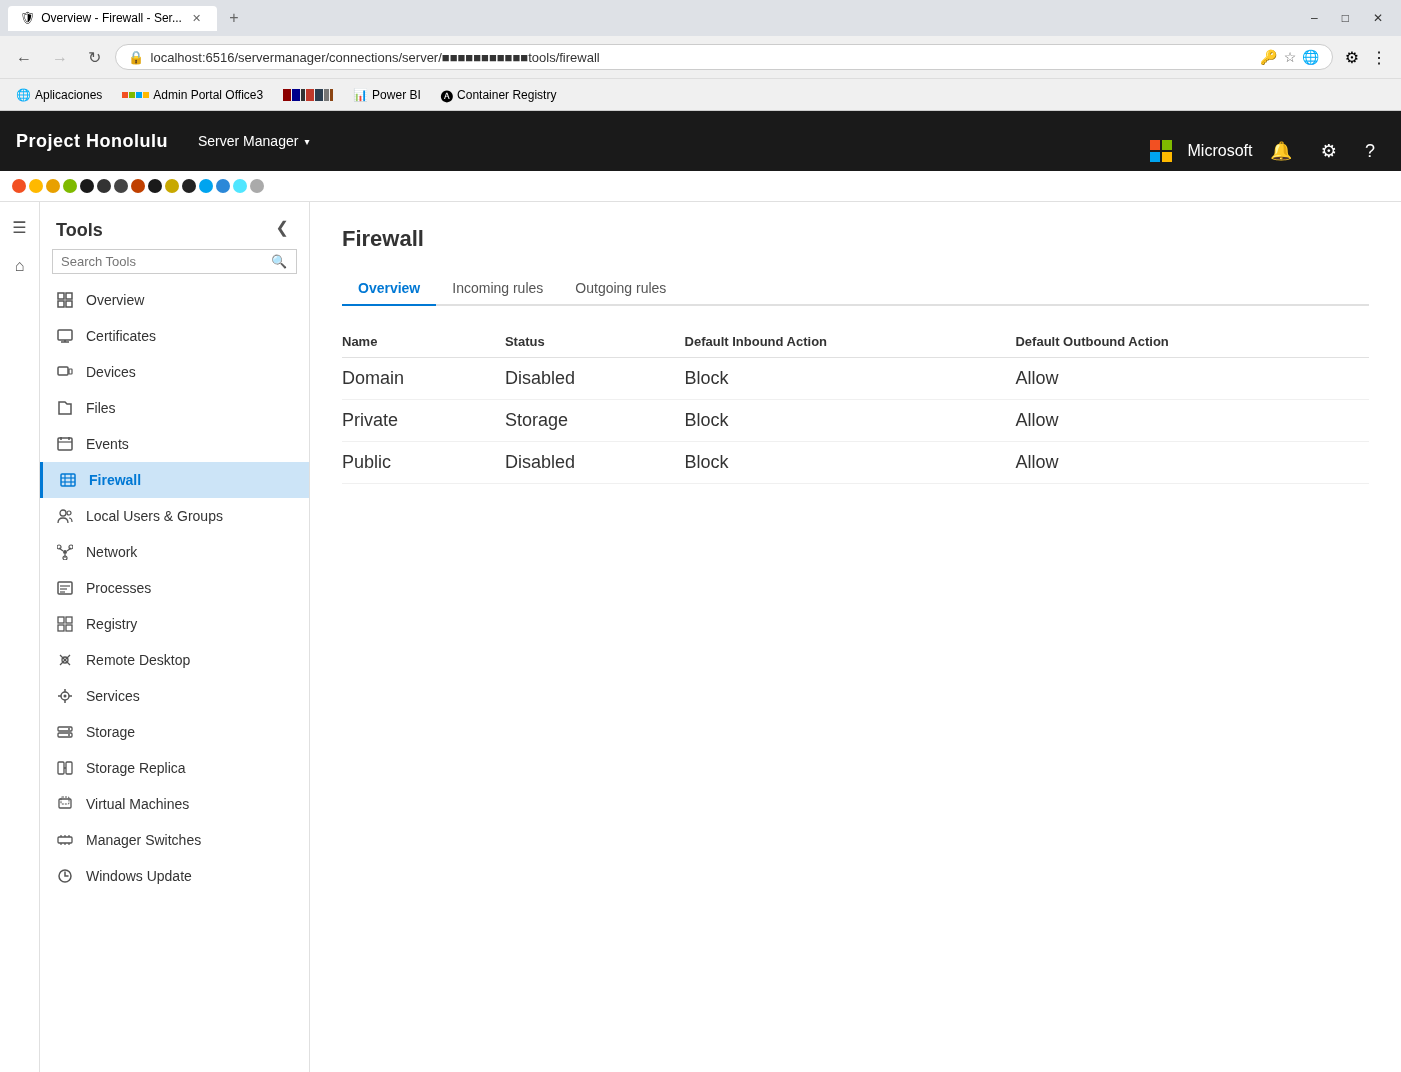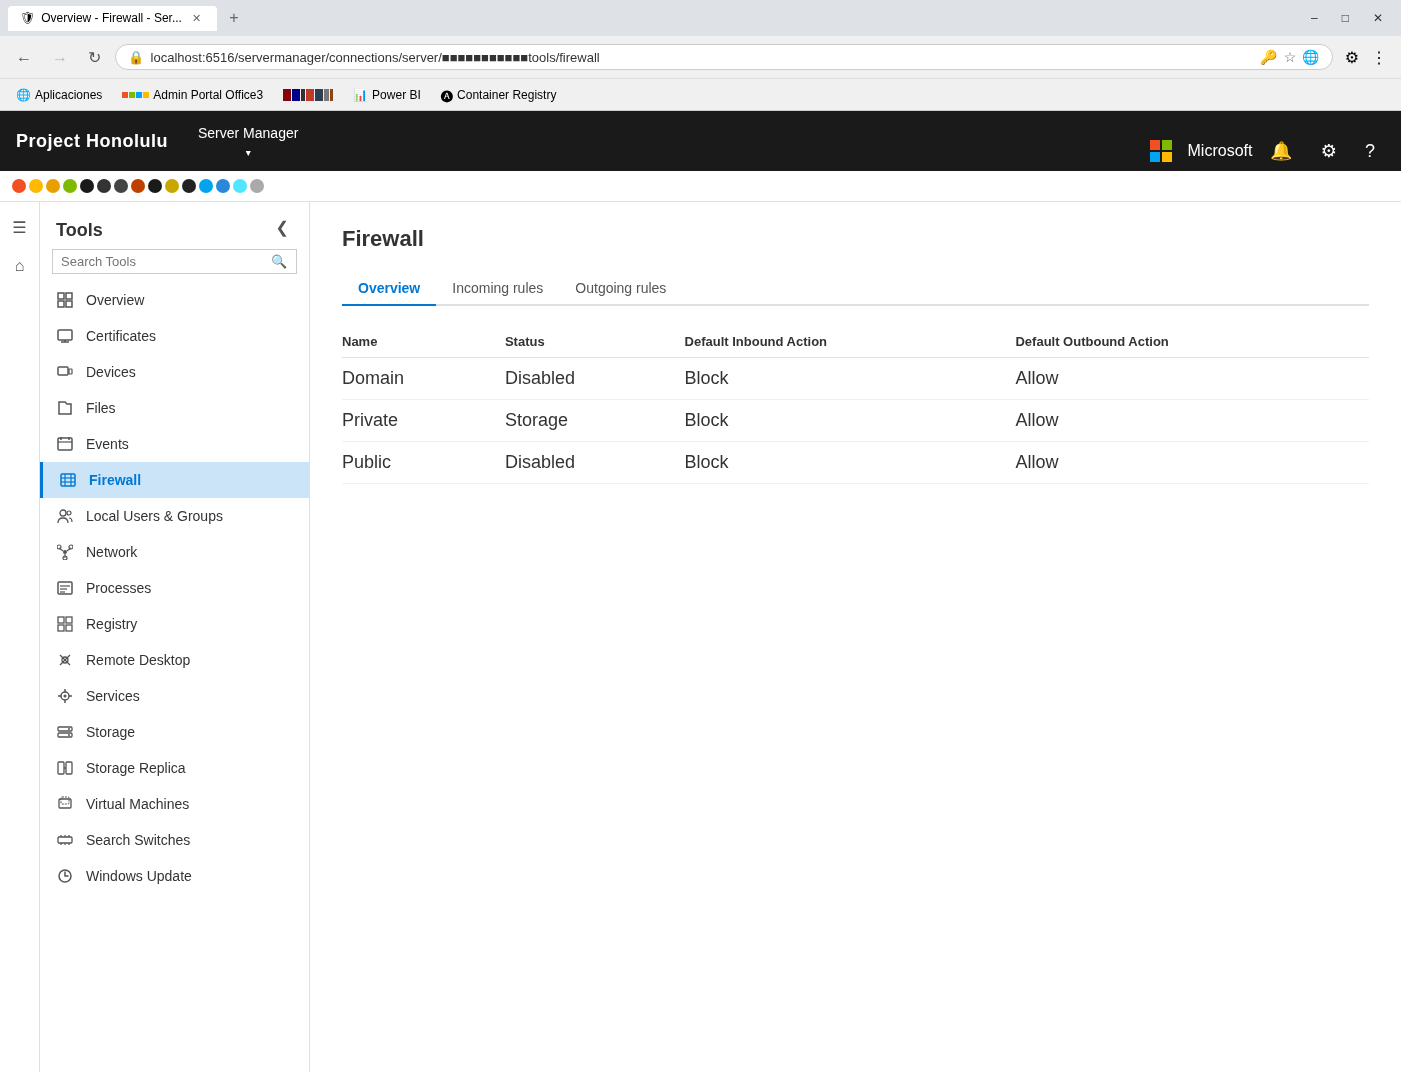--- a/index.html
+++ b/index.html
@@ -27,21 +27,21 @@
 
     .bookmarks-bar { display: flex; align-items: center; padding: 4px 10px; gap: 8px; font-size: 12px; background: #f0f0f0; border-top: 1px solid #ddd; height: 32px; overflow: hidden; }
     .bookmark-item { display: flex; align-items: center; gap: 4px; cursor: pointer; padding: 2px 6px; border-radius: 4px; white-space: nowrap; }
 
     
     .app-container { display: flex; flex-direction: column; height: calc(1072px - 110px); background: #fff; }
 
     
     .app-topnav { display: flex; align-items: center; background: #1a1a1a; color: #fff; height: 60px; padding: 0 16px; }
     .app-logo { font-size: 18px; font-weight: 600; color: #fff; margin-right: 20px; letter-spacing: 0.5px; }
-    .app-manager { display: flex; align-items: center; gap: 6px; cursor: pointer; color: #fff; font-size: 14px; padding: 6px 10px; border-radius: 2px; flex-direction: column; }
+    .app-manager { display: flex; align-items: center; gap: 6px; cursor: pointer; color: #fff; font-size: 14px; padding: 6px 10px; border-radius: 2px; }
     .app-manager-chevron { font-size: 10px; }
     .app-topnav-right { margin-left: auto; display: flex; align-items: center; gap: 8px; margin-top: 20px; }
     .microsoft-logo { display: flex; gap: 2px; }
     .ms-app-name { font-size: 16px; color: #fff; margin-left: 8px; }
     .topnav-icon { cursor: pointer; color: #fff; font-size: 18px; padding: 6px 10px; border-radius: 2px; }
 
     
     .color-stripe { display: flex; align-items: center; padding: 8px 12px; gap: 3px; background: #fff; border-bottom: 1px solid #e0e0e0; }
     .color-dot { width: 14px; height: 14px; border-radius: 50%; display: inline-block; }
 
@@ -393,21 +393,21 @@
             <svg width="16" height="16" viewBox="0 0 16 16">
                 <rect x="1" y="5" width="14" height="6" rx="1" fill="none" stroke="#555" stroke-width="1.3"></rect>
                 <line x1="4" y1="3" x2="4" y2="5" stroke="#555" stroke-width="1.2"></line>
                 <line x1="8" y1="3" x2="8" y2="5" stroke="#555" stroke-width="1.2"></line>
                 <line x1="12" y1="3" x2="12" y2="5" stroke="#555" stroke-width="1.2"></line>
                 <line x1="4" y1="11" x2="4" y2="13" stroke="#555" stroke-width="1.2"></line>
                 <line x1="8" y1="11" x2="8" y2="13" stroke="#555" stroke-width="1.2"></line>
                 <line x1="12" y1="11" x2="12" y2="13" stroke="#555" stroke-width="1.2"></line>
               </svg>
           </span>
-          <span>Search Switches</span>
+          <span>Manager Switches</span>
         </div>
 
         <div class="tool-item">
           <span class="tool-item-icon">
             <svg width="16" height="16" viewBox="0 0 16 16">
                 <circle cx="8" cy="8" r="6" fill="none" stroke="#555" stroke-width="1.5"></circle>
                 <path d="M8 4 L8 8 L11 8" fill="none" stroke="#555" stroke-width="1.5" stroke-linecap="round"></path>
               </svg>
           </span>
           <span>Windows Update</span>

